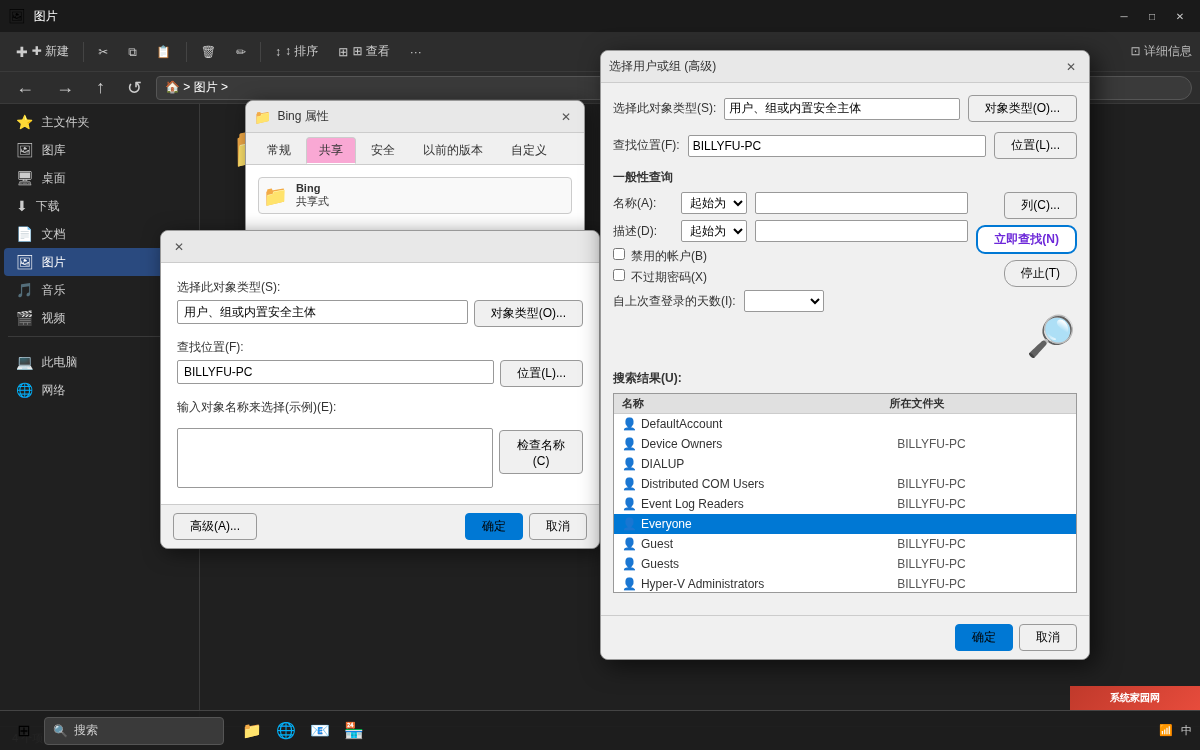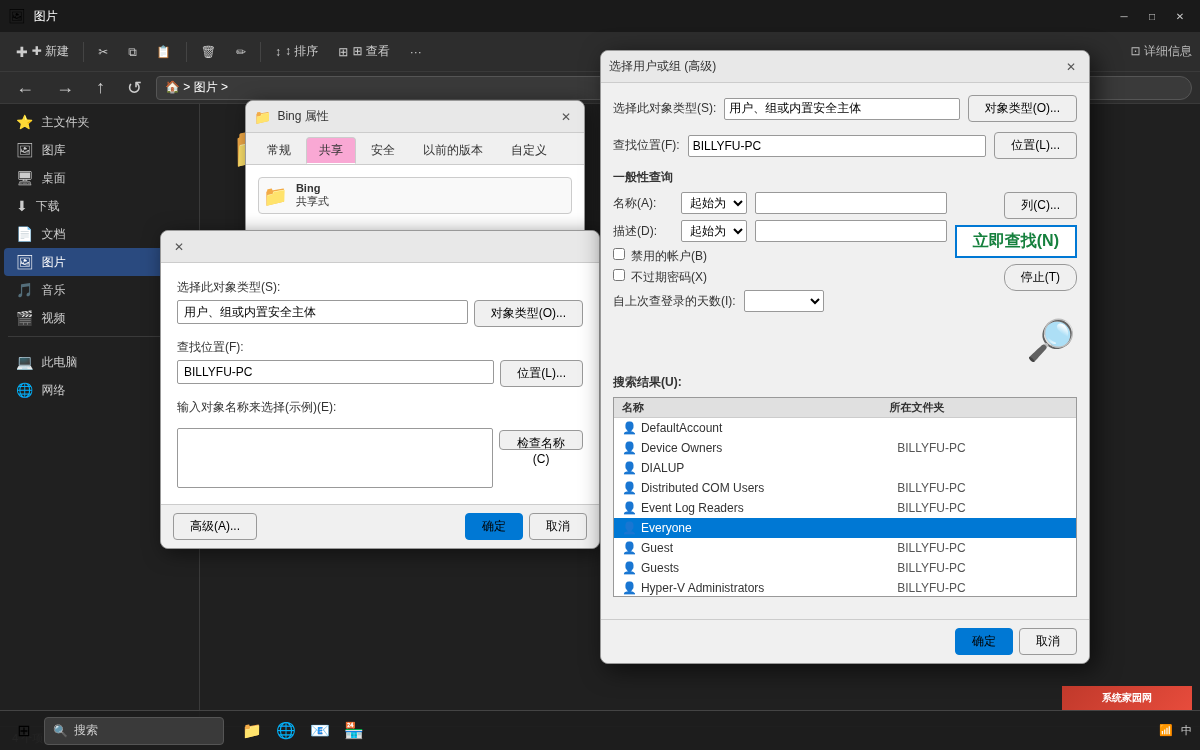--- a/index.html
+++ b/index.html
@@ -360,33 +360,33 @@
     .result-location { font-size: 12px; color: #555; flex: 1; }
     .adv-footer {
       display: flex; justify-content: flex-end; gap: 6px;
       padding: 8px 12px;
       background: #f0f0f0;
       border-top: 1px solid #ccc;
       border-radius: 0 0 8px 8px;
     }
     .now-find-btn {
       padding: 4px 16px;
-      font-size: 16px; cursor: pointer;
-      border: 2px solid #0078d4; border-radius: 0;
-      background: #fff; color: #15803d; font-weight: bold;
+      font-size: 12px; cursor: pointer;
+      border: 2px solid #0078d4; border-radius: 9px;
+      background: #fff; color: #6d28d9; font-weight: bold;
     }
     .stop-btn {
       padding: 4px 16px;
       font-size: 12px; cursor: pointer;
       border: 1px solid #999; border-radius: 12px;
       background: #f0f0f0;
     }
     .corner-logo {
       position: absolute;
-      bottom: 40px; right: 8px;
+      bottom: 40px; right: 0;
       width: 130px; height: 24px;
       background: linear-gradient(135deg, #c0392b, #e74c3c);
       display: flex; align-items: center; justify-content: center;
       color: #fff; font-size: 10px; font-weight: bold;
       z-index: 100;
     }
   </style>
 </head>
 <body>
 
@@ -570,21 +570,21 @@
         <button class="dlg-btn">位置(L)...</button>
       </div>
     </div>
     <div class="form-row">
       <span class="form-label">
         <span>输入对象名称来选择(示例)(E):</span>
       </span>
     </div>
     <div style="display:flex;gap:6px;">
       <textarea class="form-textarea" style=""></textarea>
-      <button class="dlg-btn" style="height:20px;align-self:flex-start;margin-top:2px;">检查名称(C)</button>
+      <button class="dlg-btn" style="height:44px;align-self:flex-start;margin-top:2px;">检查名称(C)</button>
     </div>
   </div>
   <div class="select-footer">
     <button class="dlg-btn">高级(A)...</button>
     <div class="select-footer-right">
       <button class="dlg-btn primary">确定</button>
       <button class="dlg-btn">取消</button>
     </div>
   </div>
 </div>

